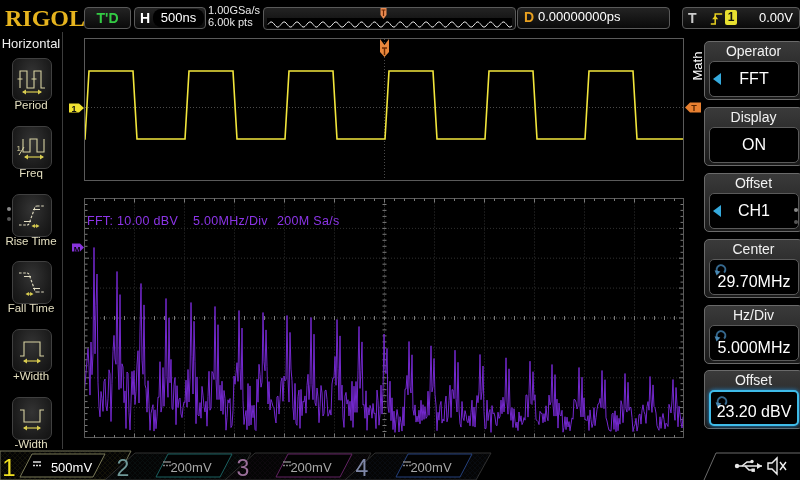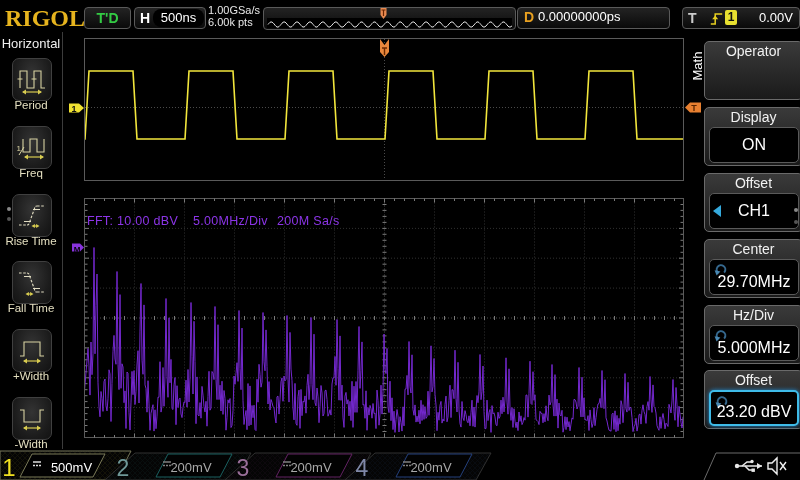--- a/index.html
+++ b/index.html
@@ -175,20 +175,21 @@
       <path d="M72,211.5 h8 l4,4 l-4,4 h-8 z" fill="#8833dd"></path>
       <text x="77" y="219.5" fill="#000" font-size="8" font-weight="bold" text-anchor="middle" font-family="Liberation Sans">M</text>
       <text x="87" y="193" fill="#8c35e8" font-size="12.5" letter-spacing="0.3" font-family="Liberation Sans">FFT: 10.00 dBV</text>
       <text x="193" y="193" fill="#8c35e8" font-size="12.5" letter-spacing="0.3" font-family="Liberation Sans">5.00MHz/Div</text>
       <text x="277" y="193" fill="#8c35e8" font-size="12.5" letter-spacing="0.3" font-family="Liberation Sans">200M Sa/s</text>
     </svg>
   <div class="abs" id="math">Math</div>
   <div id="rmenu">
       <div class="mitem" style="top:41px">
         <div class="mlab">Operator</div>
+        <div class="mval cent" style=""><span class="tri"></span>FFT</div>
       </div>
       <div class="mitem" style="top:107px">
         <div class="mlab">Display</div>
         <div class="mval cent" style="">ON</div>
       </div>
       <div class="mitem" style="top:173px">
         <div class="mlab">Offset</div>
         <div class="mval cent" style=""><span class="tri"></span>CH1</div>
       </div>
       <div class="mitem" style="top:239px">

